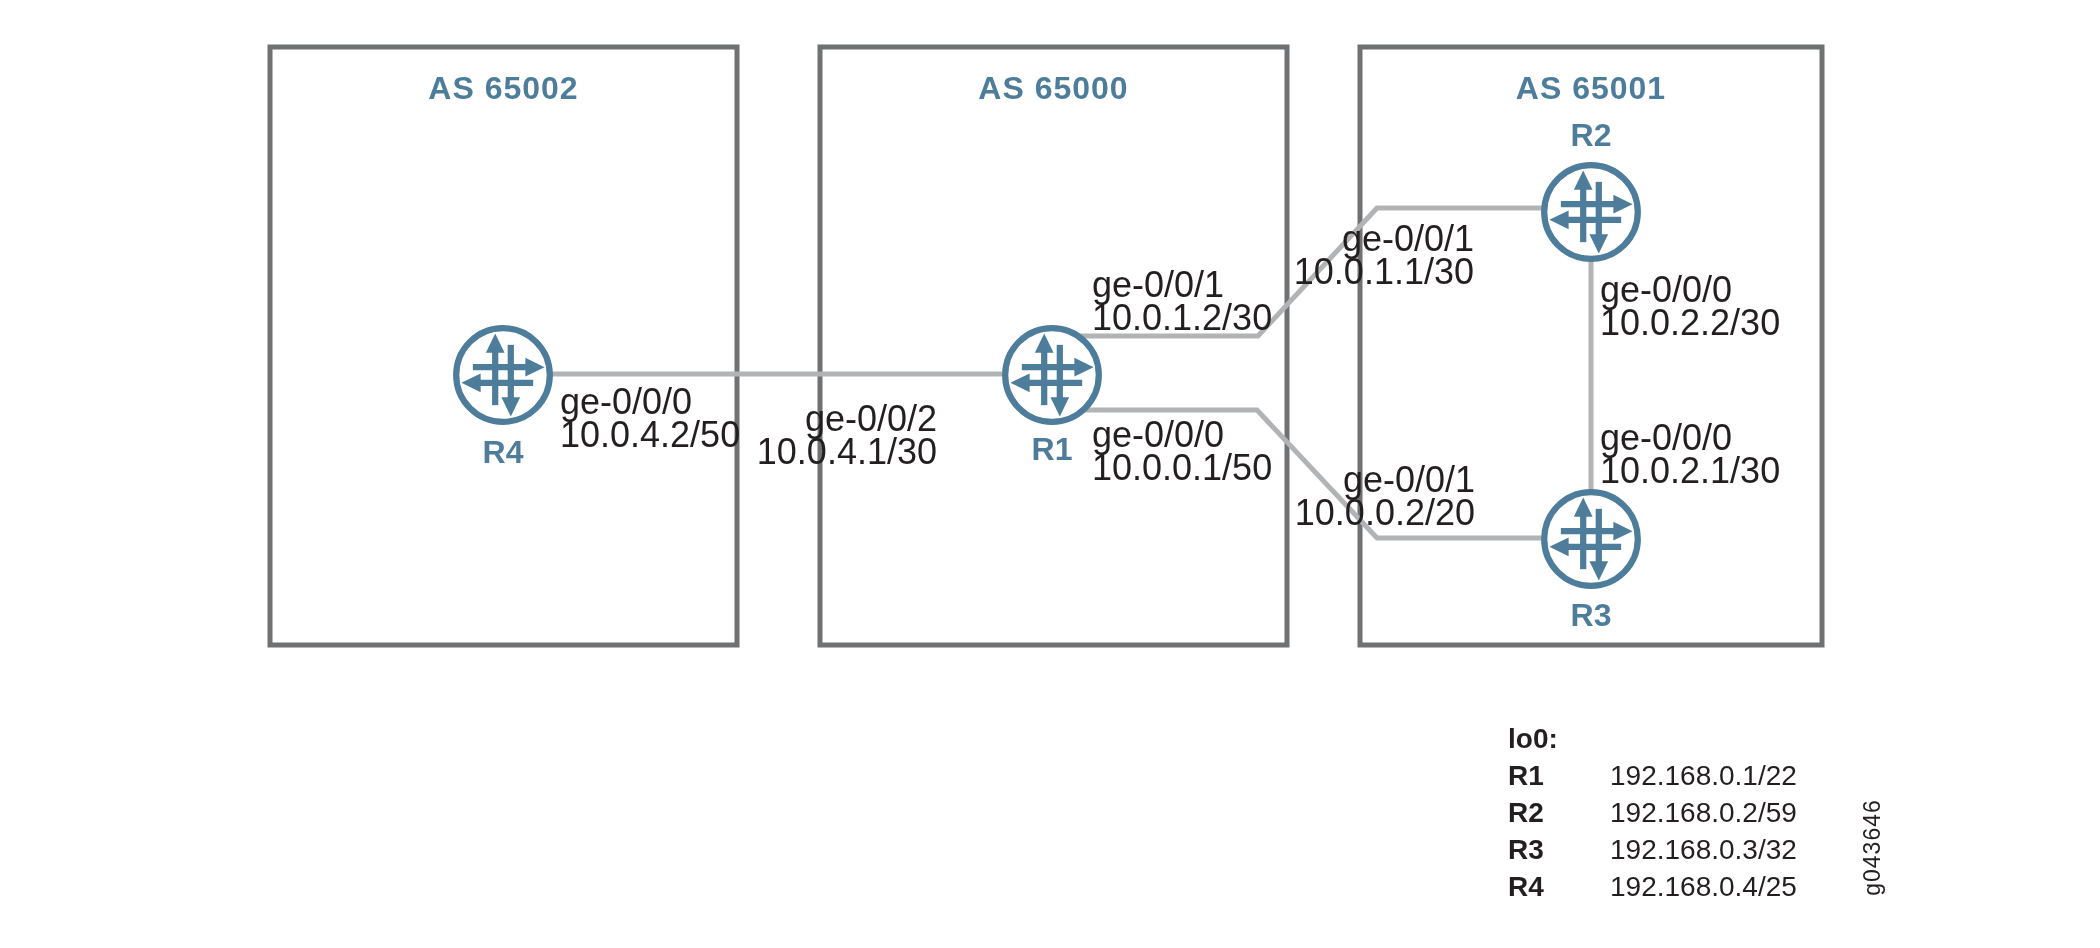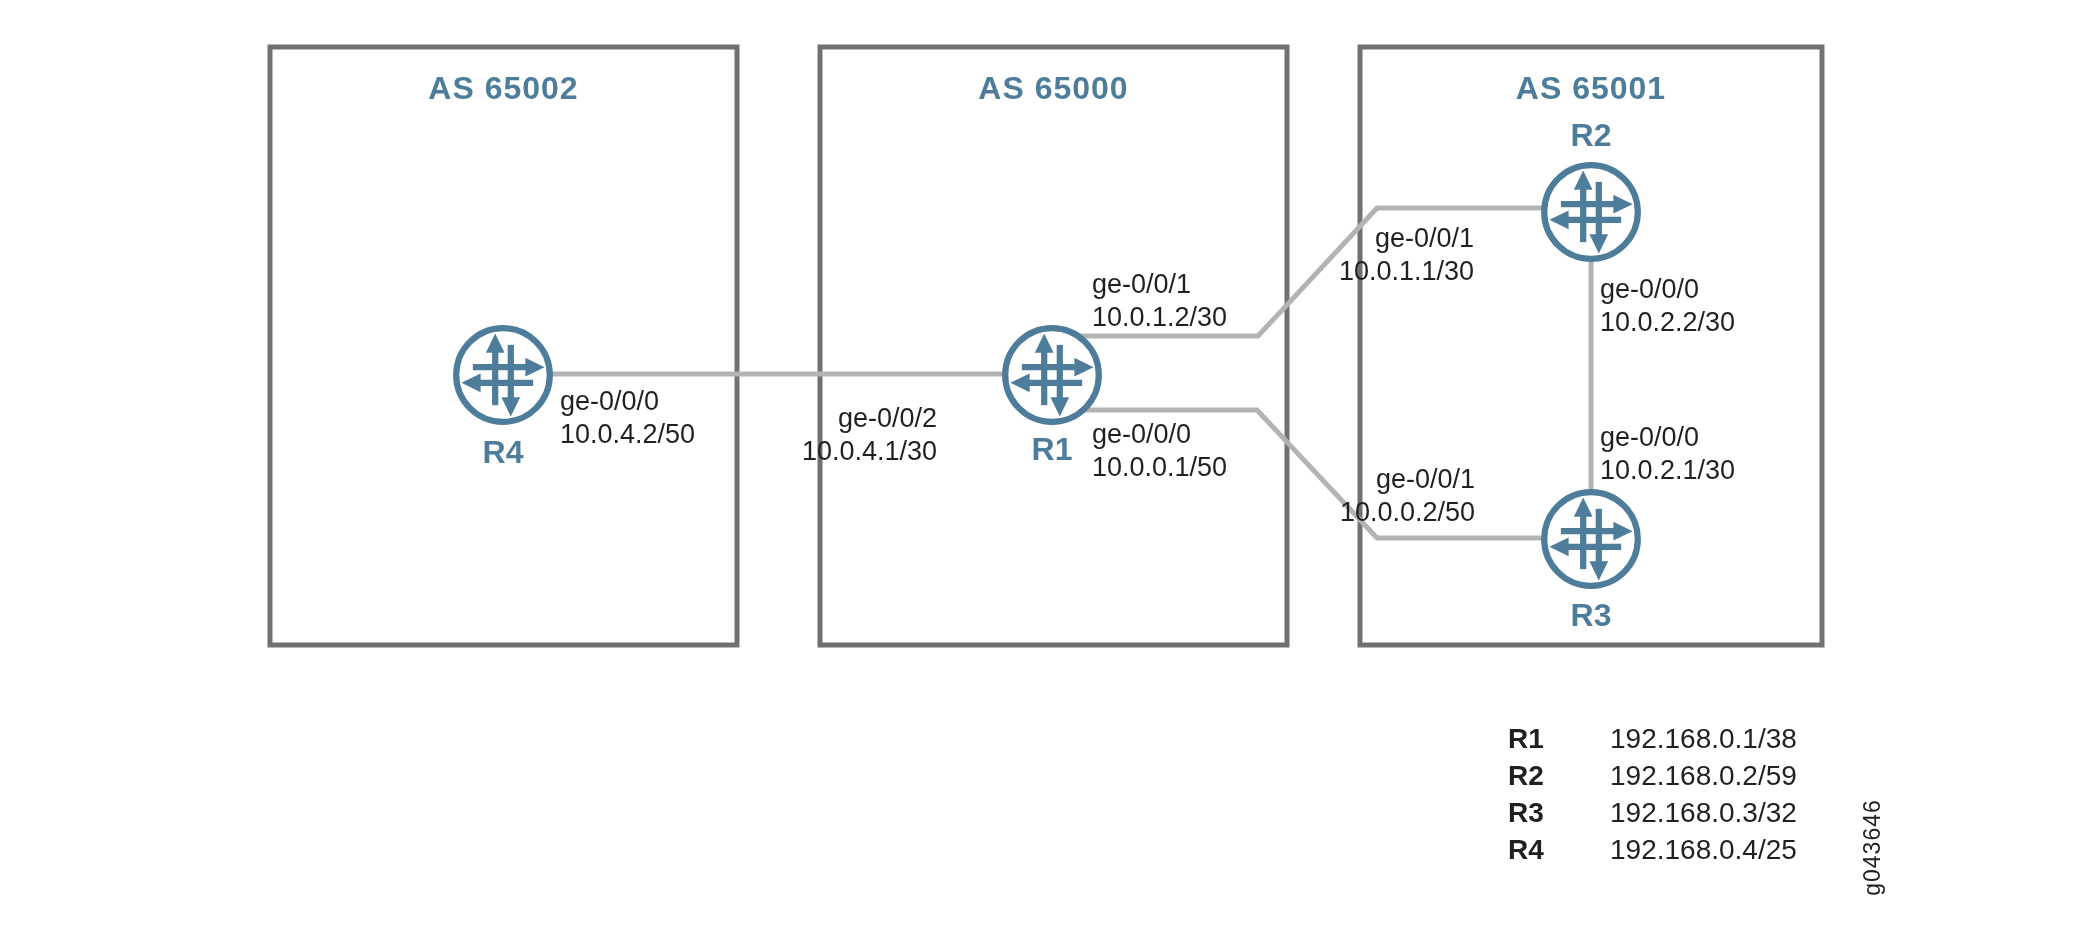--- a/index.html
+++ b/index.html
@@ -36,21 +36,21 @@
   .router-label{
     position:absolute;
     width:120px;
     text-align:center;
     font-size:32px;
     font-weight:700;
     color:var(--accent-blue);
   }
   .if-label{
     position:absolute;
-    font-size:27px;
+    font-size:36px;
     line-height:33px;
     color:var(--text-dark);
     white-space:nowrap;
   }
   .if-label.align-right{text-align:right;}
   .legend{
     position:absolute;
     left:1508px;top:720px;
     font-size:28px;
     line-height:37px;
@@ -133,36 +133,37 @@
     <div>ge-0/0/1</div>
     <div>10.0.1.1/30</div>
   </div>
 
   <div class="if-label" style="left:1092px;top:418px">
     <div>ge-0/0/0</div>
     <div>10.0.0.1/50</div>
   </div>
   <div class="if-label align-right" style="right:565px;top:463px">
     <div>ge-0/0/1</div>
-    <div>10.0.0.2/50</div>
+    <div>10.0.0.2/20</div>
   </div>
 
   <div class="if-label" style="left:1600px;top:273px">
     <div>ge-0/0/0</div>
     <div>10.0.2.2/30</div>
   </div>
   <div class="if-label" style="left:1600px;top:421px">
     <div>ge-0/0/0</div>
     <div>10.0.2.1/30</div>
   </div>
 
   <div class="legend">
+    <div class="legend-title">lo0:</div>
     <div class="legend-row">
       <span class="lr-label">R1</span>
-      <span class="lr-value">192.168.0.1/38</span>
+      <span class="lr-value">192.168.0.1/22</span>
     </div>
     <div class="legend-row">
       <span class="lr-label">R2</span>
       <span class="lr-value">192.168.0.2/59</span>
     </div>
     <div class="legend-row">
       <span class="lr-label">R3</span>
       <span class="lr-value">192.168.0.3/32</span>
     </div>
     <div class="legend-row">

